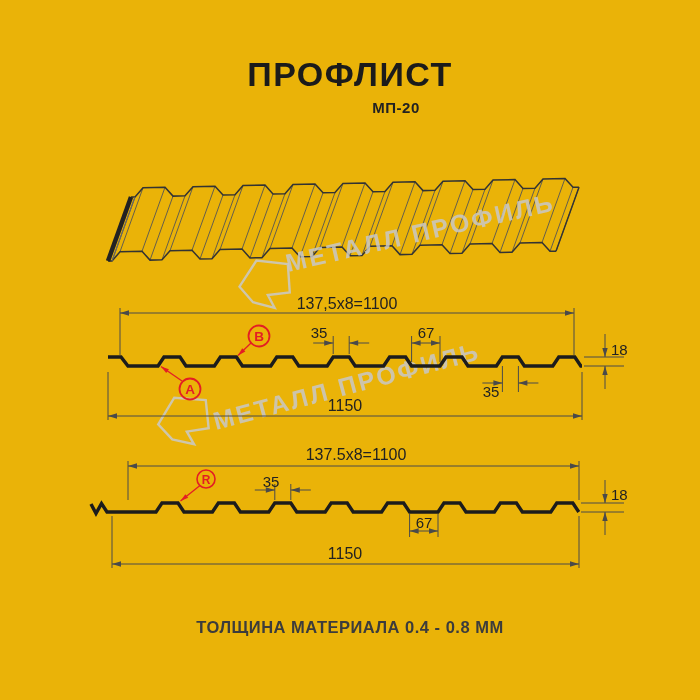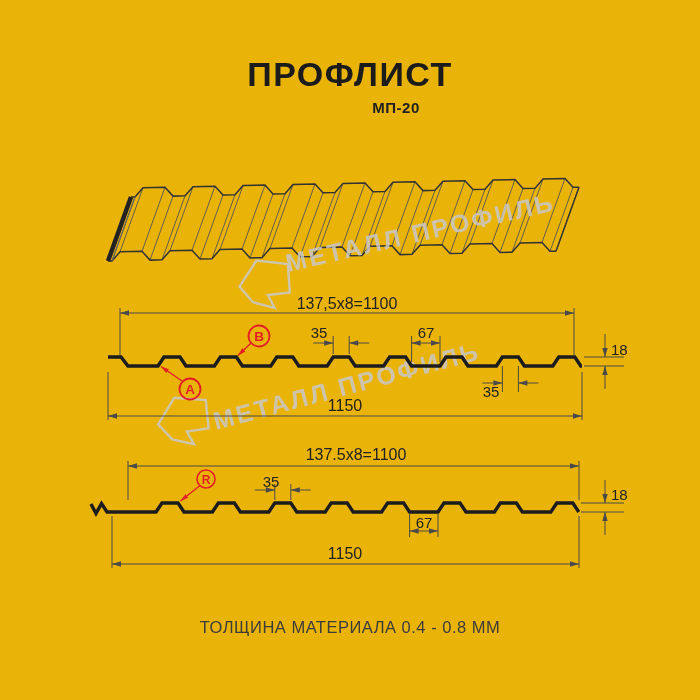--- a/index.html
+++ b/index.html
@@ -3,21 +3,21 @@
 <meta charset="utf-8">
 <style>
   html,body{margin:0;padding:0;background:#fff;}
   .page{position:relative;width:700px;height:700px;background:#eab308;overflow:hidden;
         font-family:"Liberation Sans",sans-serif;}
   .title{position:absolute;top:55px;left:0;width:700px;text-align:center;
          font-size:34px;font-weight:800;letter-spacing:1.5px;color:#1b1b1b;}
   .subtitle{position:absolute;top:99px;left:0;width:700px;text-align:center;
          font-size:15px;font-weight:700;letter-spacing:0.5px;color:#222;padding-left:46px;}
   .footer{position:absolute;top:618px;left:0;width:700px;text-align:center;
-         font-size:16.5px;font-weight:400;letter-spacing:0.5px;color:#3c3c3c;}
+         font-size:16.5px;font-weight:700;letter-spacing:0.5px;color:#3c3c3c;}
   svg.drawing{position:absolute;left:0;top:0;}
   text.dim{font-family:"Liberation Sans",sans-serif;font-size:16px;fill:#222;}
   text.dims{font-family:"Liberation Sans",sans-serif;font-size:15px;fill:#222;}
   text.redl{font-family:"Liberation Sans",sans-serif;font-size:13.5px;font-weight:700;fill:#e31e24;}
   circle.redc{fill:none;stroke:#e31e24;stroke-width:1.8;}
   text.wmt{font-family:"Liberation Sans",sans-serif;font-size:25px;font-weight:700;
            letter-spacing:2.5px;fill:#c8c8c8;opacity:0.85;}
   path.wml{fill:none;stroke:#c9c9c9;stroke-width:2.4;opacity:0.85;}
 </style>
 </head>

